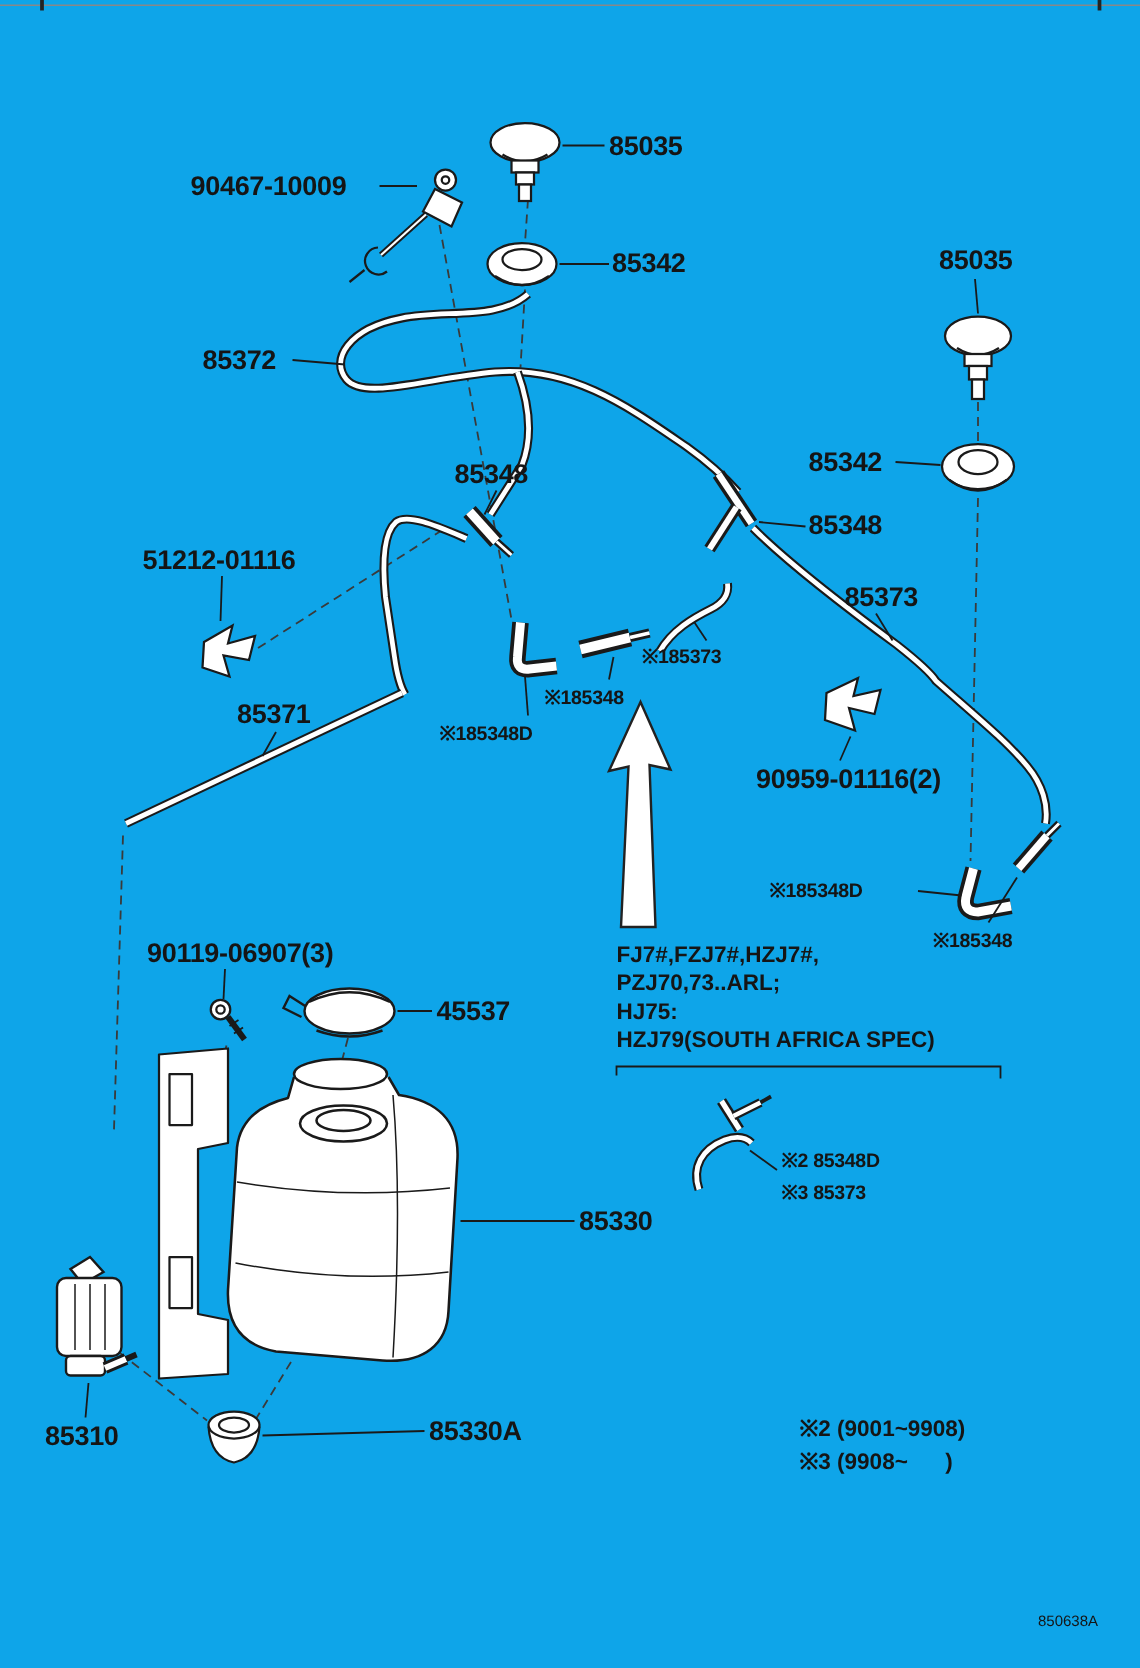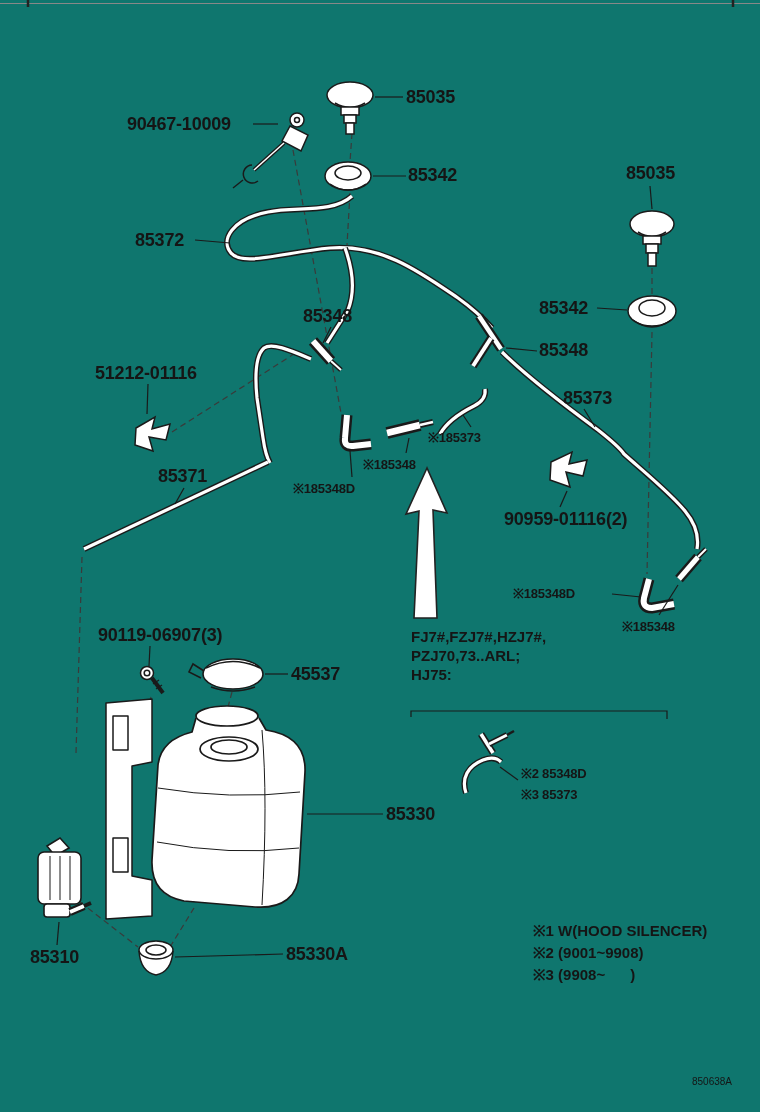--- a/index.html
+++ b/index.html
@@ -1,16 +1,16 @@
 <!DOCTYPE html>
 <html><head>
 <meta charset="utf-8">
 <style>
   html,body{margin:0;padding:0;background:#fff;}
-  .stage{position:relative;width:760px;height:1112px;background:#0f766e;
+  .stage{position:relative;width:760px;height:1112px;background:#0ea5e9;
          font-family:"Liberation Sans",sans-serif;overflow:hidden;}
   svg.art{position:absolute;left:0;top:0;}
   .lbl{position:absolute;font-size:18px;font-weight:bold;color:#151515;
        line-height:20px;white-space:pre;letter-spacing:-0.2px;}
   .lbl.star{font-size:13px;}
   .note{position:absolute;font-size:15px;font-weight:bold;color:#151515;
         line-height:20px;white-space:pre;}
   .spec{position:absolute;font-size:15px;font-weight:bold;color:#151515;
         line-height:19px;white-space:pre;}
   .footer{position:absolute;font-size:10px;font-weight:normal;color:#151515;}
@@ -255,20 +255,20 @@
   <div class="lbl" style="left:291px;top:664px">45537</div>
   <div class="lbl" style="left:386px;top:804px">85330</div>
   <div class="lbl star" style="left:521px;top:764px">※2 85348D</div>
   <div class="lbl star" style="left:521px;top:785px">※3 85373</div>
   <div class="lbl" style="left:30px;top:947px">85310</div>
   <div class="lbl" style="left:286px;top:944px">85330A</div>
 
   <div class="spec" style="left:411px;top:627px">FJ7#,FZJ7#,HZJ7#,</div>
   <div class="spec" style="left:411px;top:646px">PZJ70,73..ARL;</div>
   <div class="spec" style="left:411px;top:665px">HJ75:</div>
-
-  <div class="note" style="left:533px;top:921px">※1 W(HOOD SILENCER)</div>
+  <div class="spec" style="left:411px;top:684px">HZJ79(SOUTH AFRICA SPEC)</div>
+
   <div class="note" style="left:533px;top:943px">※2 (9001~9908)</div>
   <div class="note" style="left:533px;top:965px">※3 (9908~      )</div>
 
   <div class="footer" style="left:692px;top:1076px">850638A</div>
 
 </div>
 
 </body></html>

